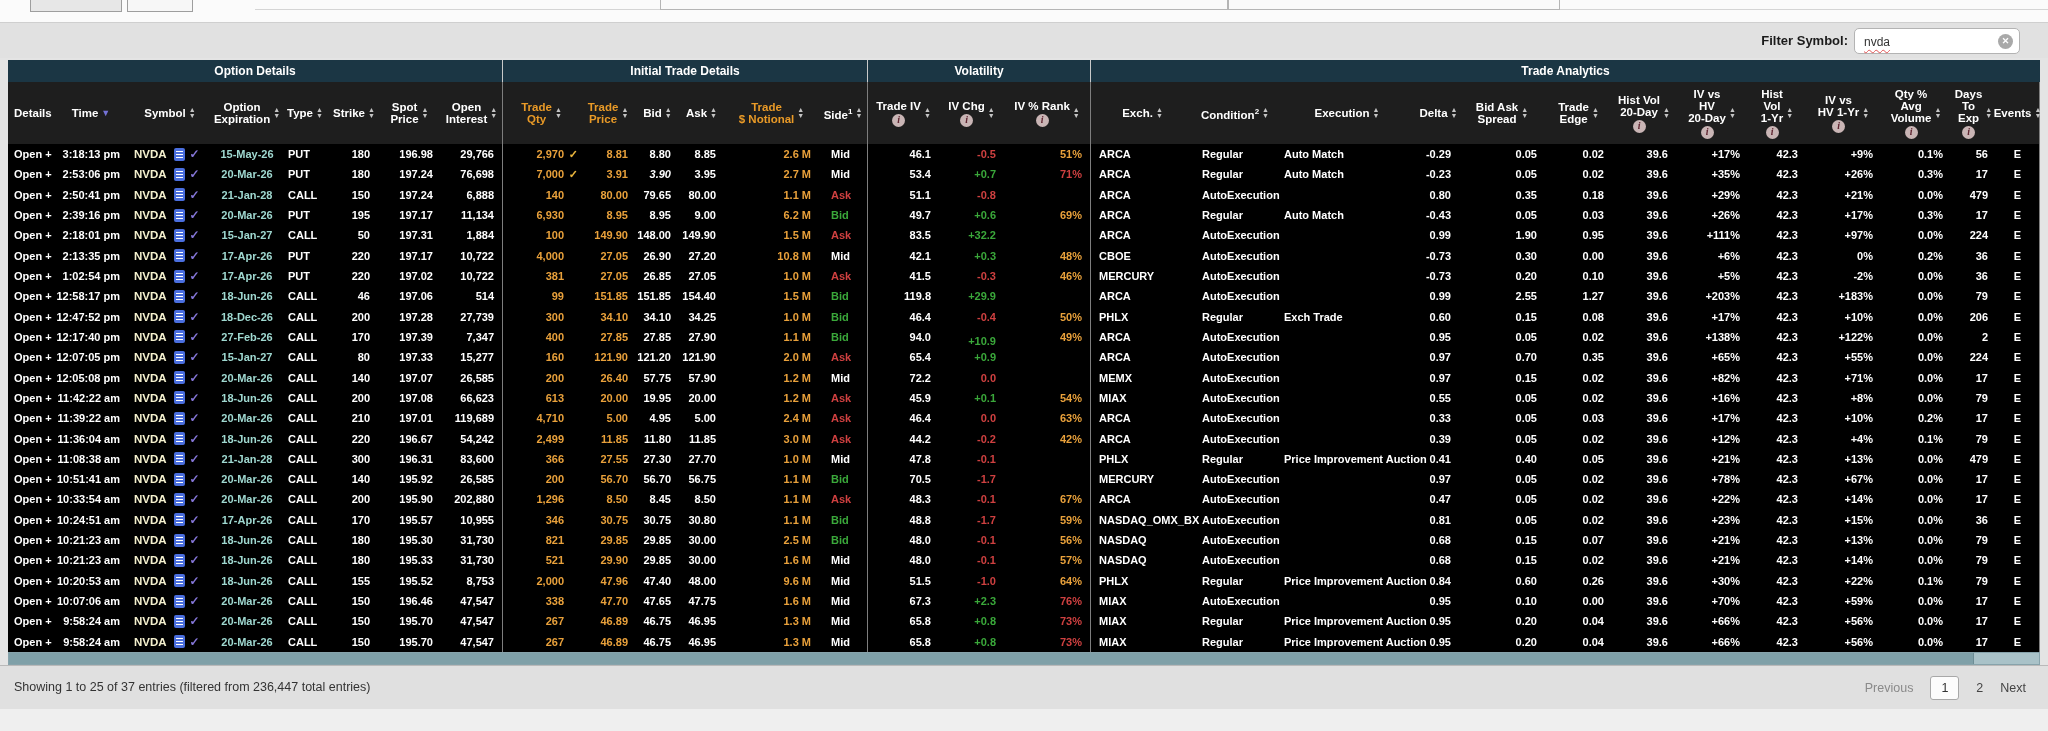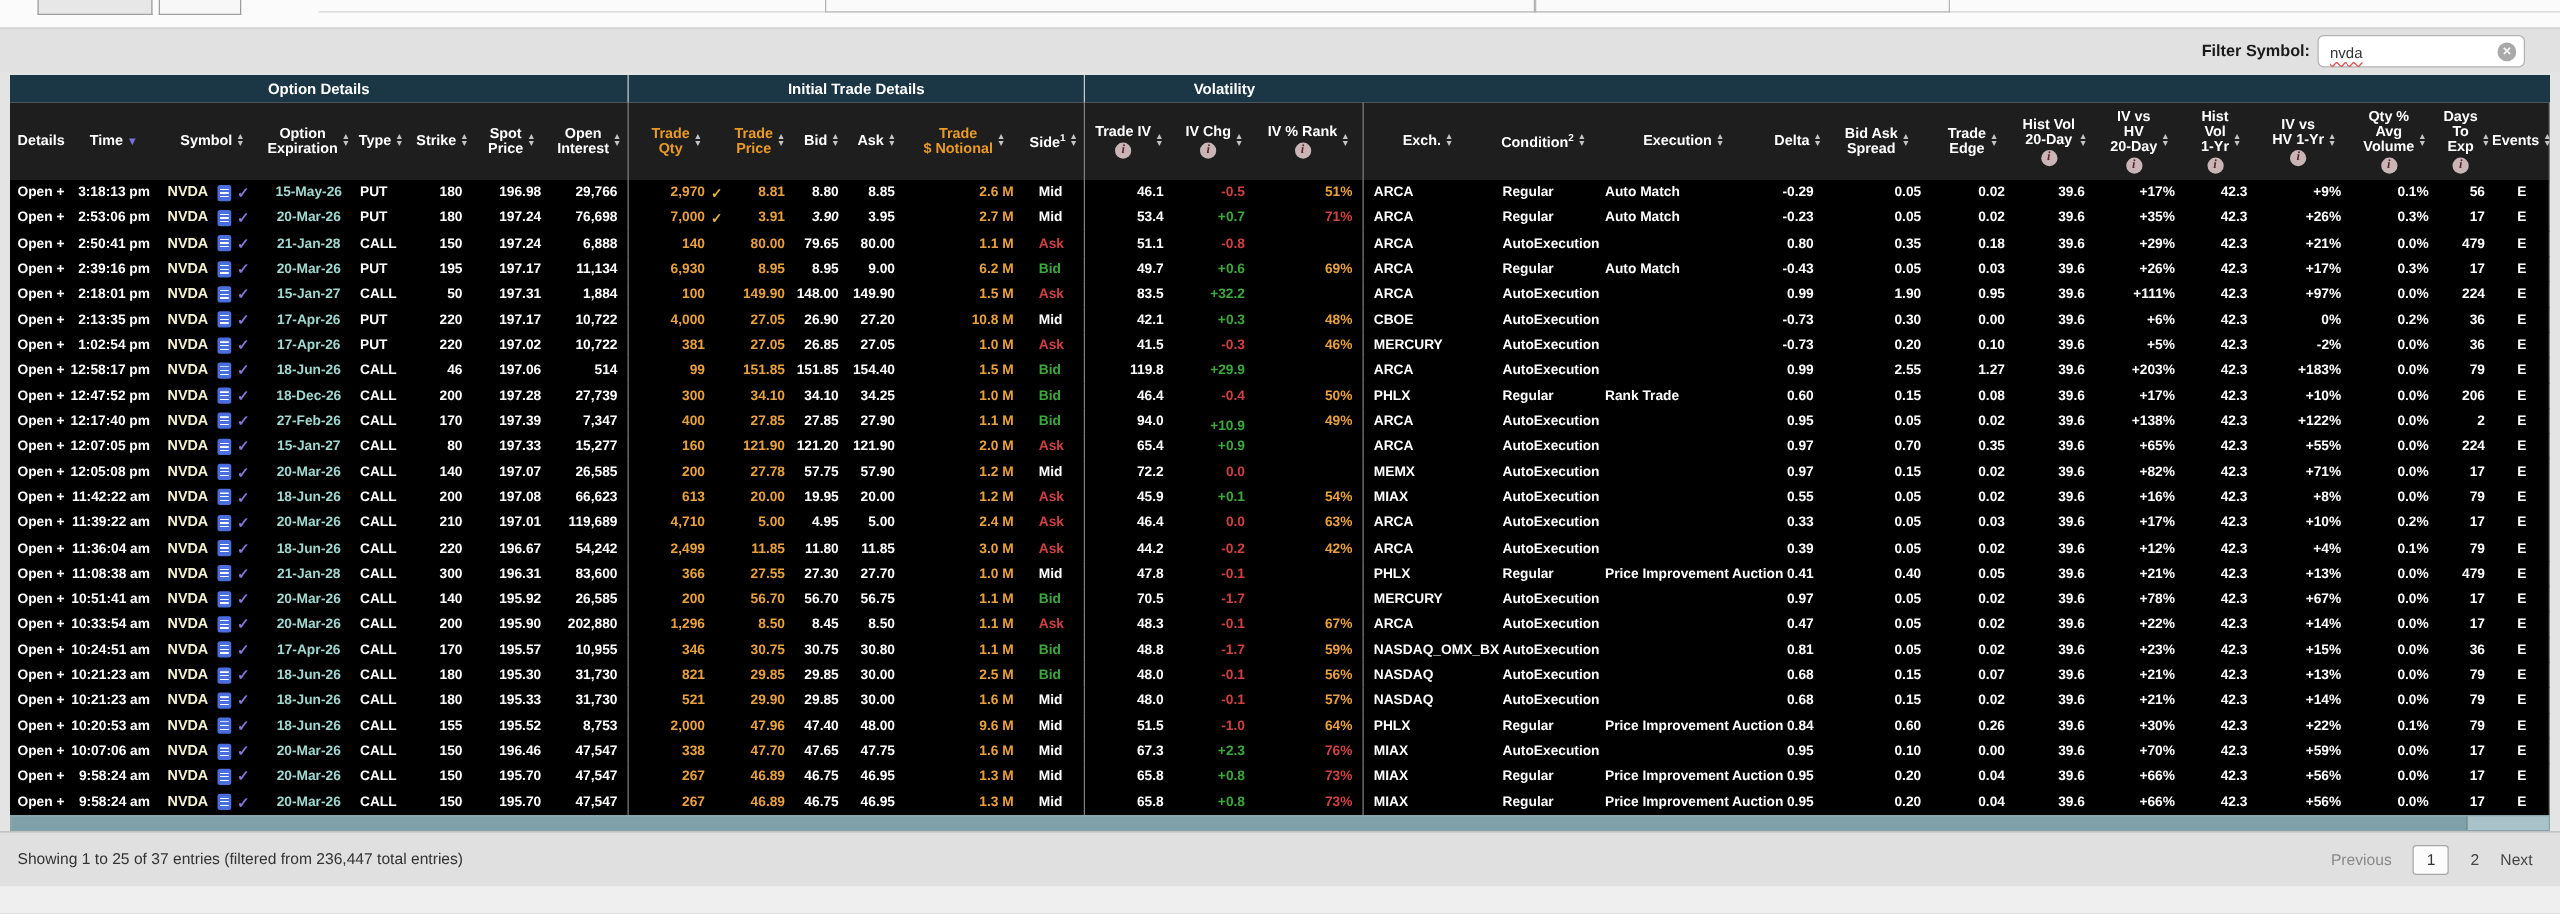--- a/index.html
+++ b/index.html
@@ -104,20 +104,21 @@
     <span class="filter-value">nvda</span>
     <span class="filter-clear">✕</span>
   </div>
 </div>
 
 <div class="table">
   <div class="group-row" id="group-row">
       <div class="group-cell" style="width: 495px;">Option Details</div>
       <div class="group-cell" style="width: 365px;">Initial Trade Details</div>
       <div class="group-cell" style="width: 223px;">Volatility</div>
+      <div class="group-cell" style="width: 949px;">Trade Analytics</div>
     </div>
   <div class="head-row" id="head-row">
       <div class="col-head hl" style="width: 48px;">
         <span class="lblwrap">
           <span class="col-label">Details</span>
         </span>
       </div>
       <div class="col-head" style="width: 70px;">
         <span class="lblwrap">
           <span class="col-label">Time</span>
@@ -826,21 +827,21 @@
         </div>
         <div class="cell a-r cell-iv" style="width: 71px;">46.4</div>
         <div class="cell a-r cell-iv_chg" style="width: 65px;">
           <span class="c-red">-0.4</span>
         </div>
         <div class="cell a-r cell-iv_rank gsep" style="width: 87px;">
           <span class="c-accent">50%</span>
         </div>
         <div class="cell a-l cell-exch" style="width: 103px;">PHLX</div>
         <div class="cell a-l cell-condition" style="width: 82px;">Regular</div>
-        <div class="cell a-l cell-execution" style="width: 142px;">Rank Trade</div>
+        <div class="cell a-l cell-execution" style="width: 142px;">Exch Trade</div>
         <div class="cell a-r cell-delta" style="width: 41px;">0.60</div>
         <div class="cell a-r cell-spread" style="width: 86px;">0.15</div>
         <div class="cell a-r cell-edge" style="width: 67px; text-align: right;">0.08</div>
         <div class="cell a-r cell-hv20" style="width: 64px;">39.6</div>
         <div class="cell a-r cell-iv_hv20" style="width: 72px;">+17%</div>
         <div class="cell a-r cell-hv1y" style="width: 58px;">42.3</div>
         <div class="cell a-r cell-iv_hv1y" style="width: 75px;">+10%</div>
         <div class="cell a-r cell-qty_pct" style="width: 70px;">0.0%</div>
         <div class="cell a-r cell-days" style="width: 45px;">206</div>
         <div class="cell a-c cell-events gsep" style="width: 44px;">E</div>
@@ -955,21 +956,21 @@
           <span class="c-date">20-Mar-26</span>
         </div>
         <div class="cell a-l cell-type" style="width: 50px;">CALL</div>
         <div class="cell a-r cell-strike" style="width: 48px;">140</div>
         <div class="cell a-r cell-spot" style="width: 63px;">197.07</div>
         <div class="cell a-r cell-oi gsep" style="width: 62px;">26,585</div>
         <div class="cell a-r cell-qty" style="width: 77px;">
           <span class="c-accent">200</span>
         </div>
         <div class="cell a-r cell-price" style="width: 56px;">
-          <span class="c-accent">27.78</span>
+          <span class="c-accent">26.40</span>
         </div>
         <div class="cell a-r cell-bid" style="width: 43px;">57.75</div>
         <div class="cell a-r cell-ask" style="width: 45px;">57.90</div>
         <div class="cell a-r cell-notional" style="width: 95px;">
           <span class="c-accent">1.2 M</span>
         </div>
         <div class="cell a-l cell-side gsep" style="width: 49px;">Mid</div>
         <div class="cell a-r cell-iv" style="width: 71px;">72.2</div>
         <div class="cell a-r cell-iv_chg" style="width: 65px;">
           <span class="c-red">0.0</span>

